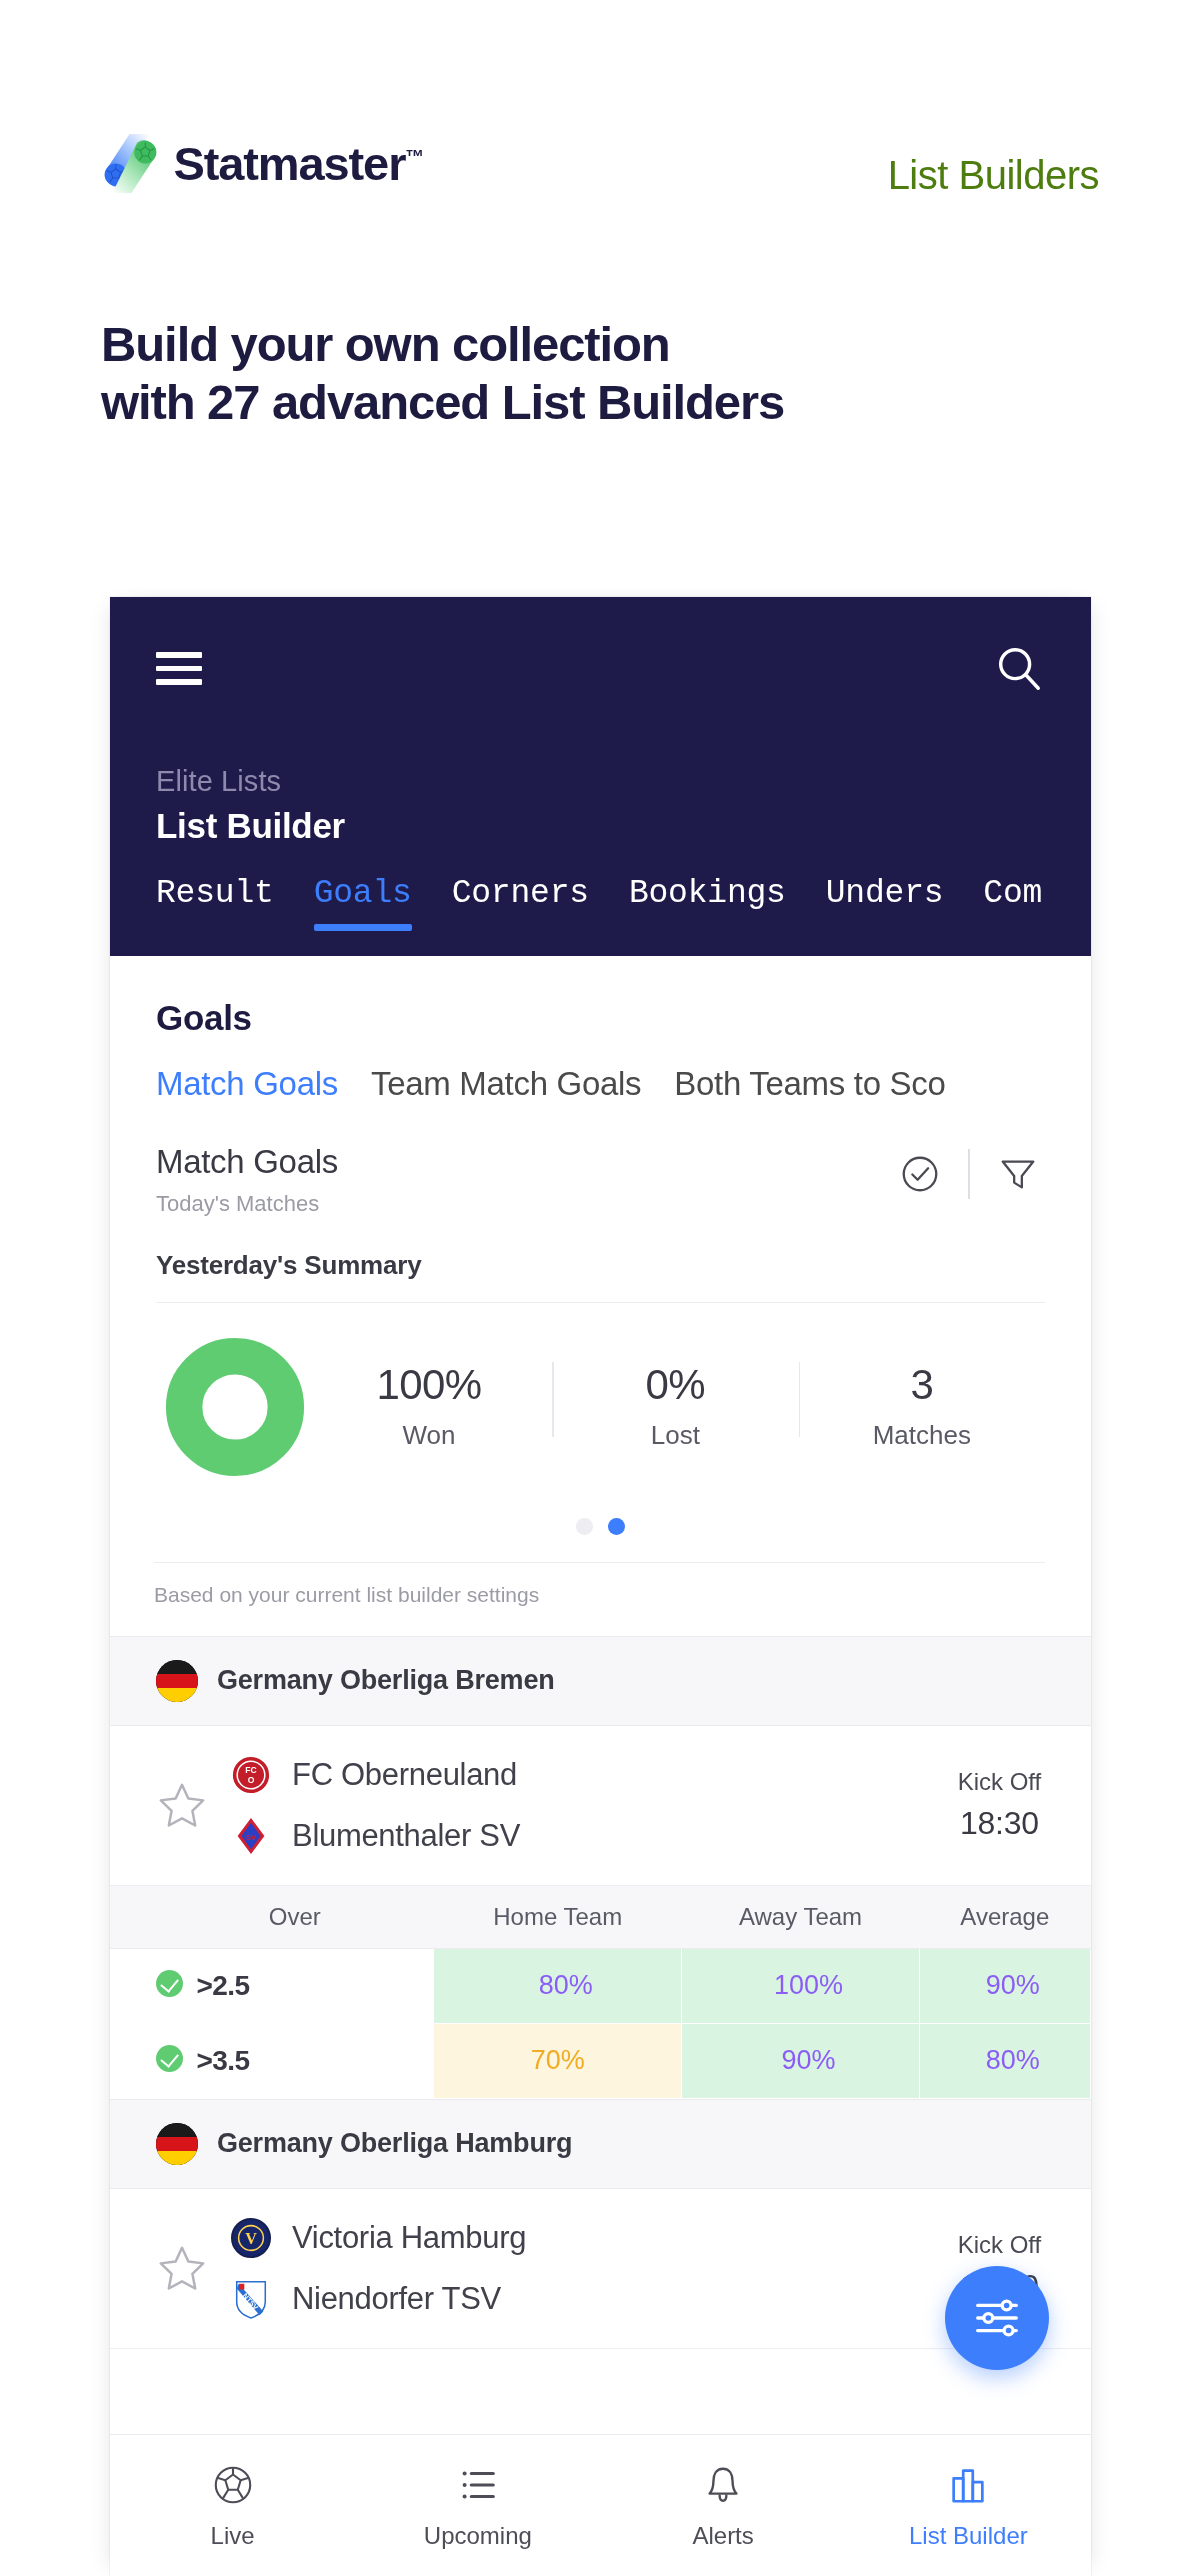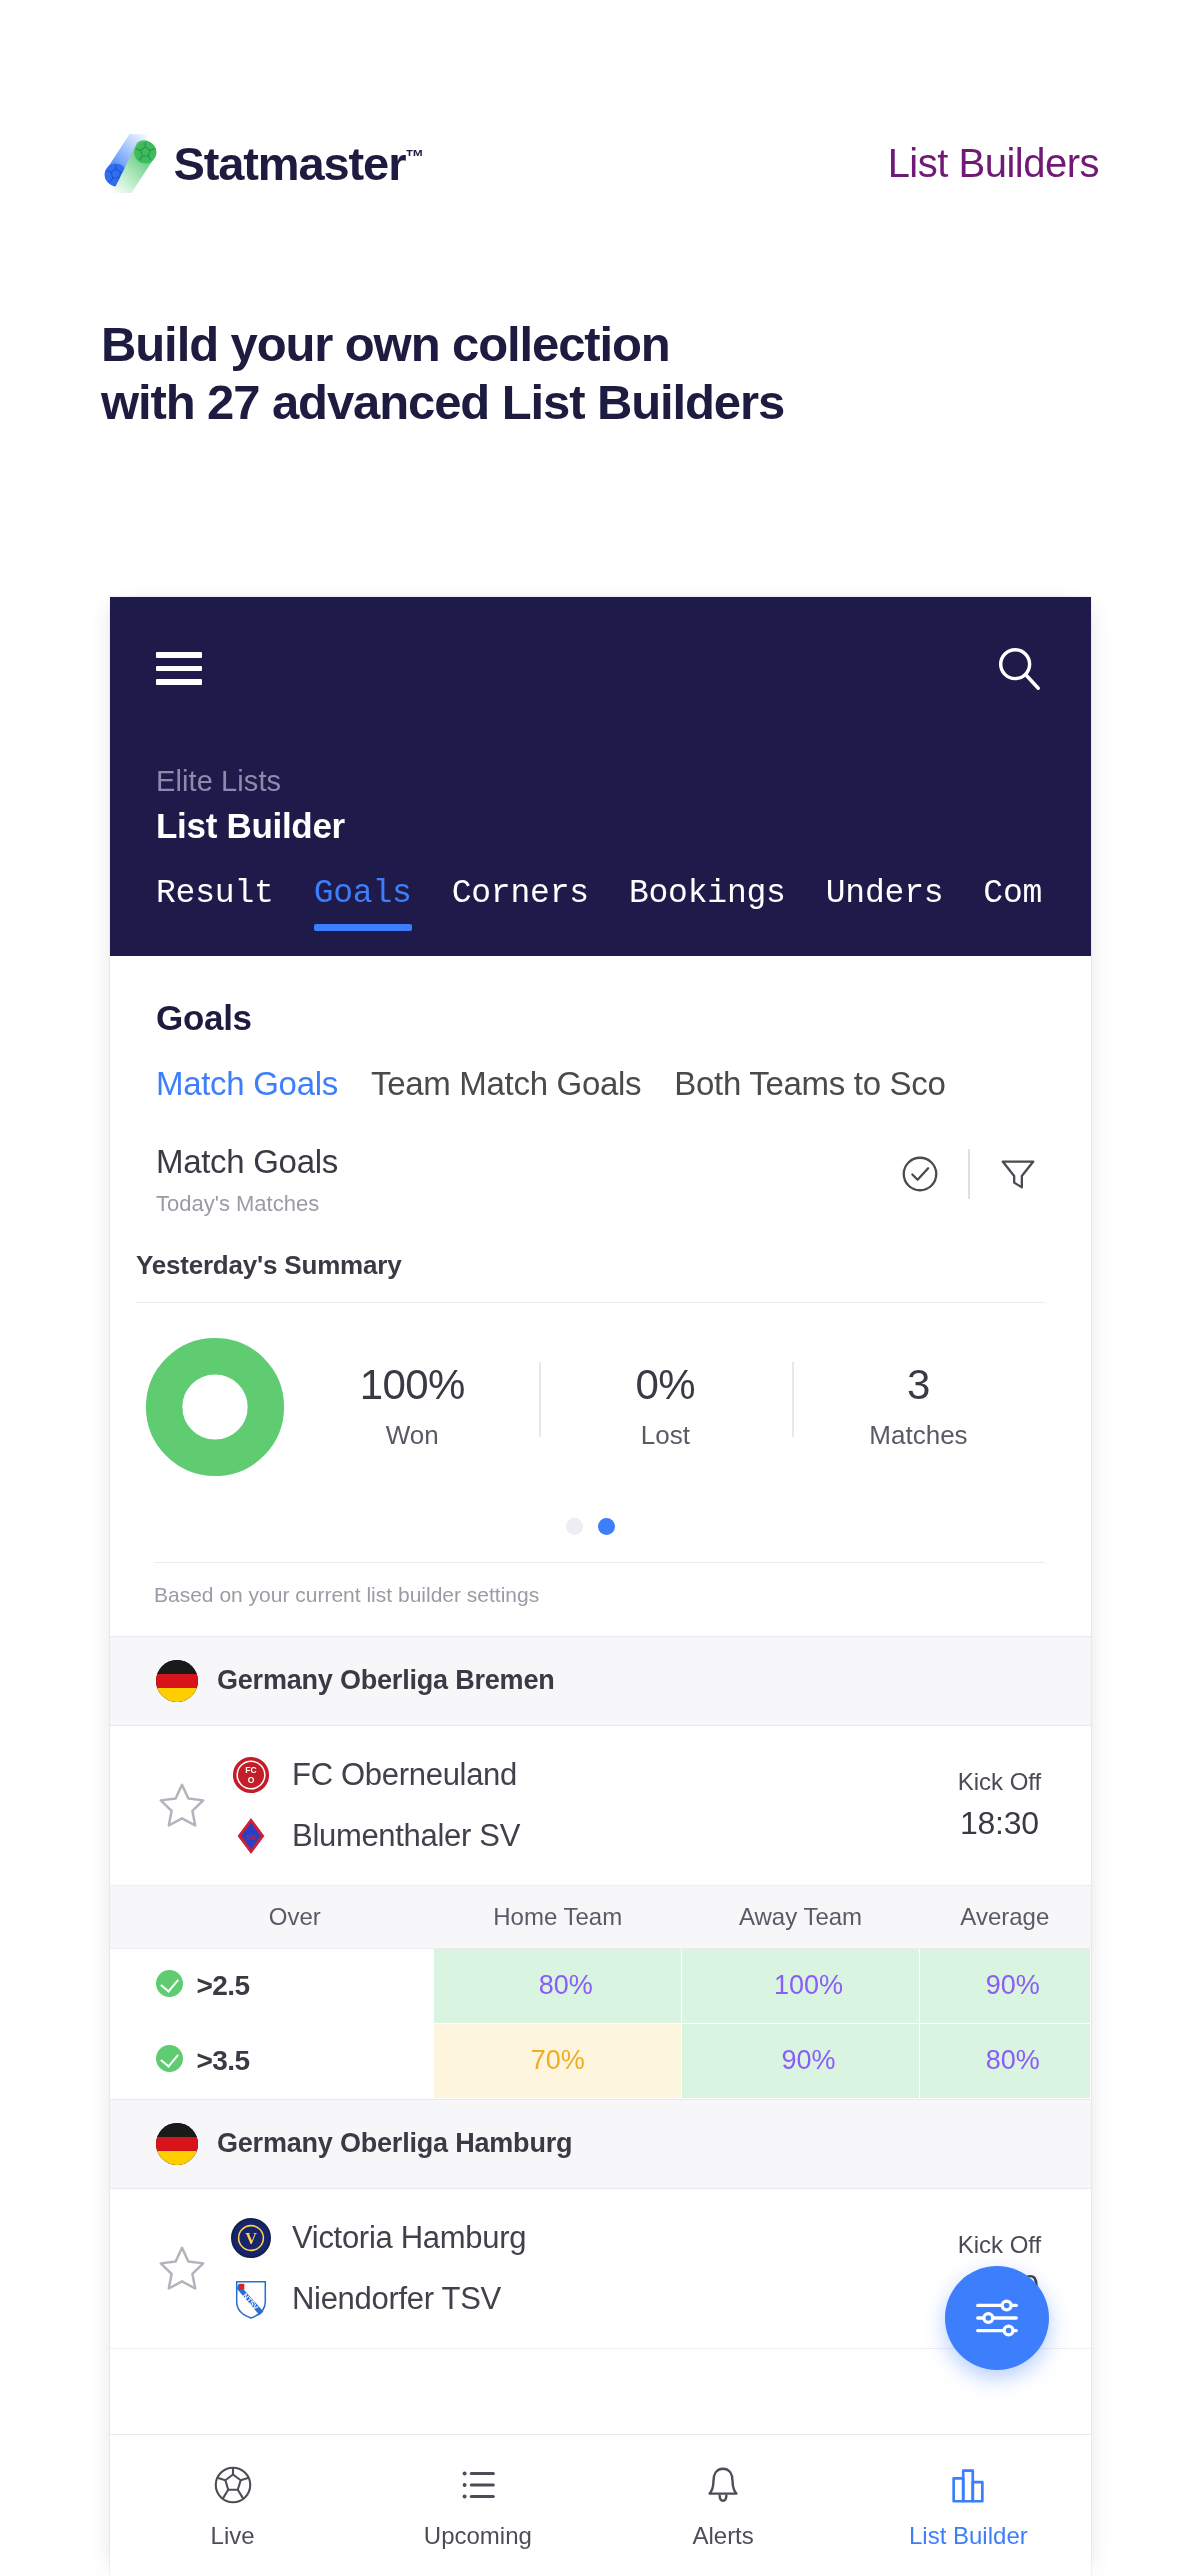--- a/index.html
+++ b/index.html
@@ -53,25 +53,25 @@
     white-space: nowrap;
   }
   .brand-tm {
     font-size: 19px;
     font-weight: 700;
     vertical-align: super;
     letter-spacing: 0;
   }
   .promo-right {
     position: absolute;
-    right: 91px; top: 0;
+    right: 91px; top: 12px;
     height: 81px;
     display: flex; align-items: center;
     font-size: 40px;
-    color: #701a75;
+    color: #4d7c0f;
     font-weight: 400;
     letter-spacing: -0.5px;
   }
 
   
   .headline {
     position: absolute;
     left: 101px; top: 316px;
     width: 997px;
     font-size: 49px;
@@ -224,21 +224,21 @@
     cursor: pointer;
   }
   .mg-divider {
     width: 1.9px; height: 50px;
     background: #dedee4;
     margin: 0 21px;
   }
 
   
   .summary {
-    margin: 33px 46px 0 26px;
+    margin: 33px 46px 0 46px;
   }
   .summary-head {
     font-size: 26px;
     font-weight: 700;
     color: #3a3a44;
     padding-bottom: 21px;
     border-bottom: 1.9px solid #ececf1;
     letter-spacing: -0.2px;
   }
   .summary-body {

